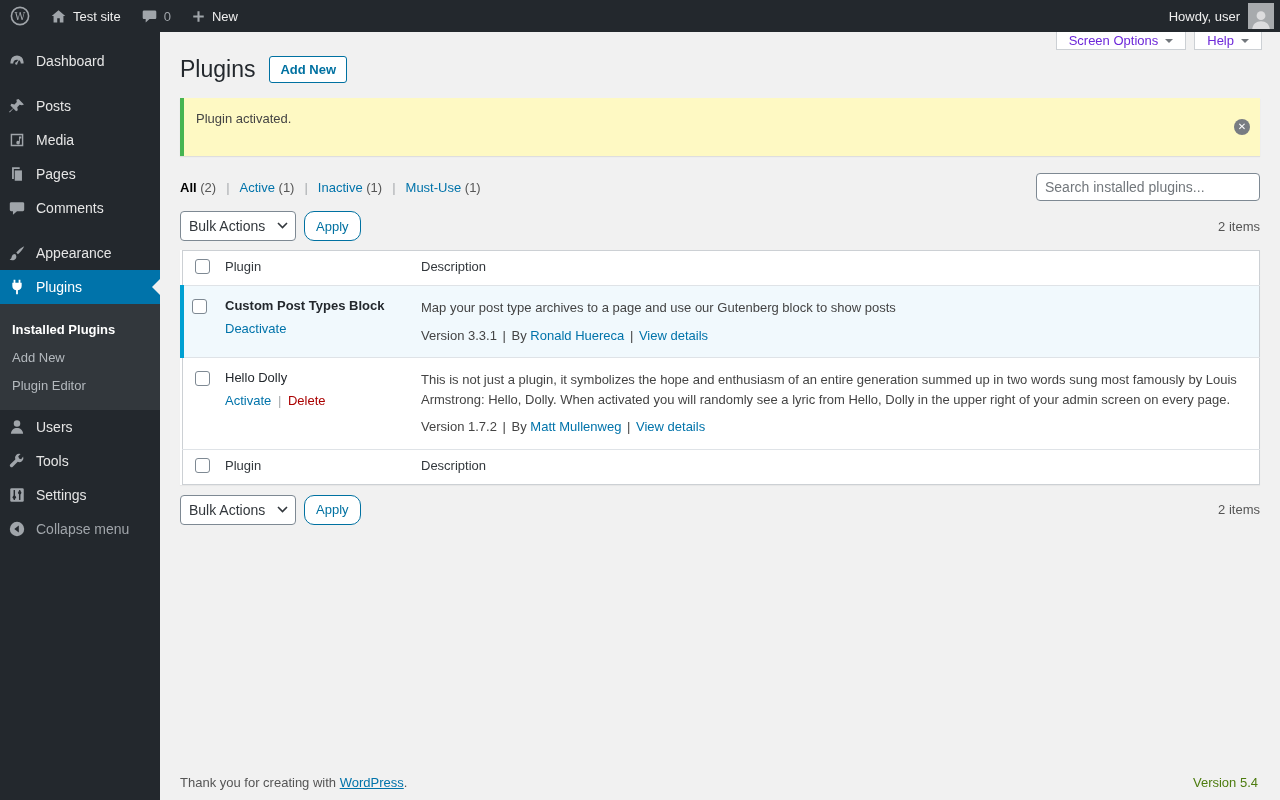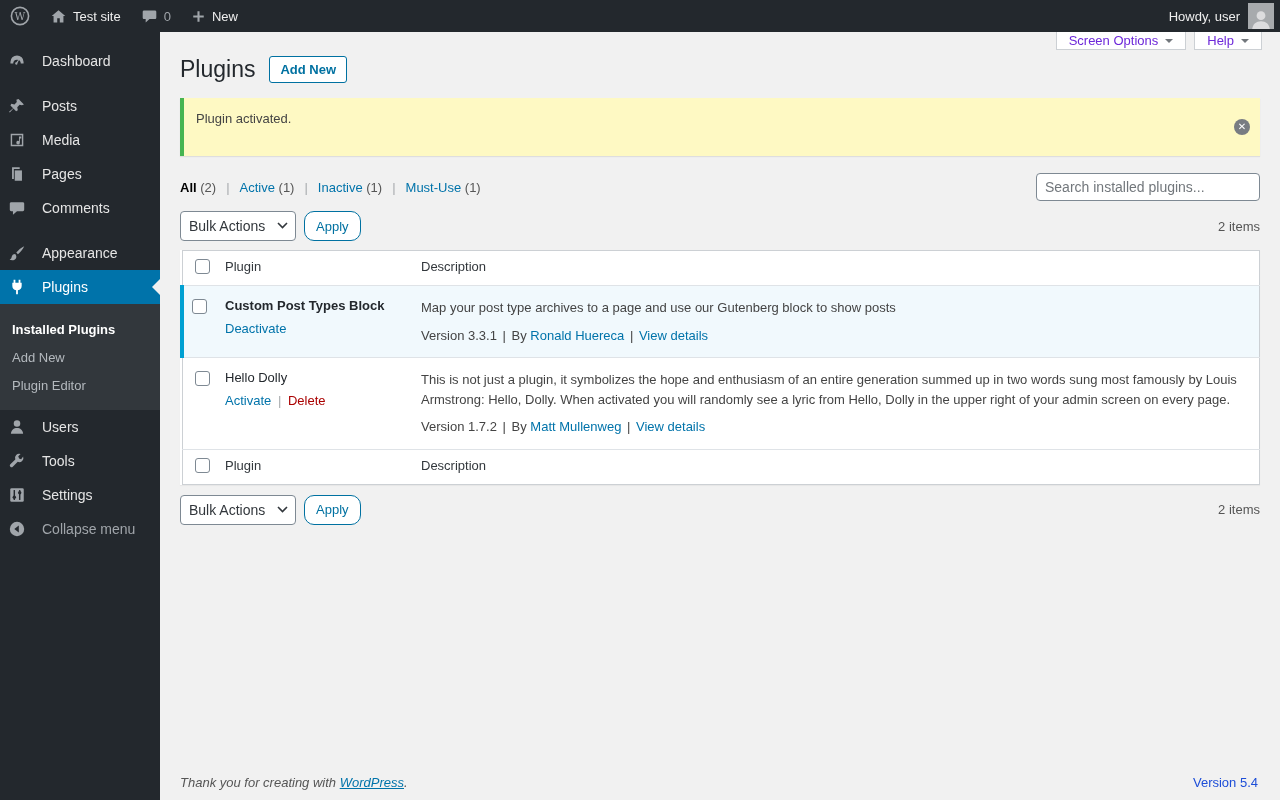--- a/index.html
+++ b/index.html
@@ -12,21 +12,21 @@
   #adminbar .ab-left { display:flex; align-items:center; height:32px; }
   #adminbar .ab-item { display:flex; align-items:center; gap:6px; padding:0 10px; height:32px; color:#eee; font-size:13px; }
   #adminbar .ab-icon svg { display:block; }
   #adminbar .ab-count { color:#a0a5aa; }
   #adminbar .ab-right { margin-left:auto; display:flex; align-items:center; gap:8px; padding-right:6px; }
   .avatar { width:26px; height:26px; background:#a7aaad; display:flex; align-items:flex-end; justify-content:center; overflow:hidden; }
 
   
   #sidebar { position:fixed; top:32px; left:0; bottom:0; width:160px; background:#23282d; z-index:40; }
   #sidebar ul { list-style:none; padding-top:12px; }
-  .menu-item { position:relative; display:flex; align-items:center; gap:16px; height:34px; padding:0 8px; color:#e5e5e5; font-size:14px; cursor:pointer; }
+  .menu-item { position:relative; display:flex; align-items:center; gap:10px; height:34px; padding:0 8px; color:#e5e5e5; font-size:14px; cursor:pointer; }
   .menu-item svg { flex:0 0 auto; }
   .menu-sep { height:11px; }
   .menu-item.current { background:#0073aa; color:#fff; }
   .menu-item.current .arrow { position:absolute; right:0; top:50%; margin-top:-8px; width:0; height:0; border:8px solid transparent; border-right-color:#f1f1f1; }
   .submenu { background:#32373c; padding:8px 0 10px; }
   .submenu li { height:28px; line-height:28px; padding:0 12px; font-size:13px; color:#b4b9be; cursor:pointer; }
   .submenu li.current-sub { color:#fff; font-weight:bold; }
   .collapse-item { color:#a0a5aa; }
 
   
@@ -75,23 +75,23 @@
   .plugin-name.bold { font-weight:bold; }
   .row-actions { margin-top:8px; }
   .row-actions .sep { color:#a7aaad; margin:0 3px; }
   .delete-link { color:#a00; }
   .version-line { margin-top:8px; }
   .version-line .sep { color:#444; margin:0 2px; }
   input.wp-cb { appearance:none; -webkit-appearance:none; width:15px; height:15px; border:1px solid #7e8993; border-radius:3px; background:#fff; cursor:pointer; display:inline-block; }
 
   
   #footer { position:absolute; left:20px; right:22px; bottom:10px; display:flex; align-items:baseline; color:#555; }
-  #footer .thanks { font-style:italic; }
+  #footer .thanks { }
   #footer .thanks a { text-decoration:underline; }
-  #footer .version { margin-left:auto; font-style:normal; color:#1d4ed8; }
+  #footer .version { margin-left:auto; font-style:normal; color:#4d7c0f; }
 
   .svgicon { fill:#a0a5aa; }
   .menu-item.current .svgicon { fill:#fff; }
 </style>
 </head>
 <body>
 
 <div id="adminbar">
   <div class="ab-left">
     <div class="ab-item">

